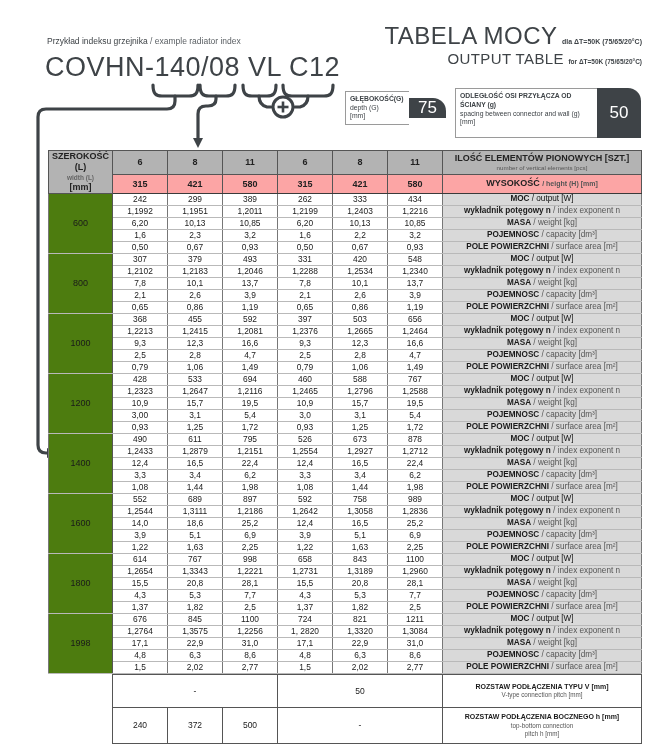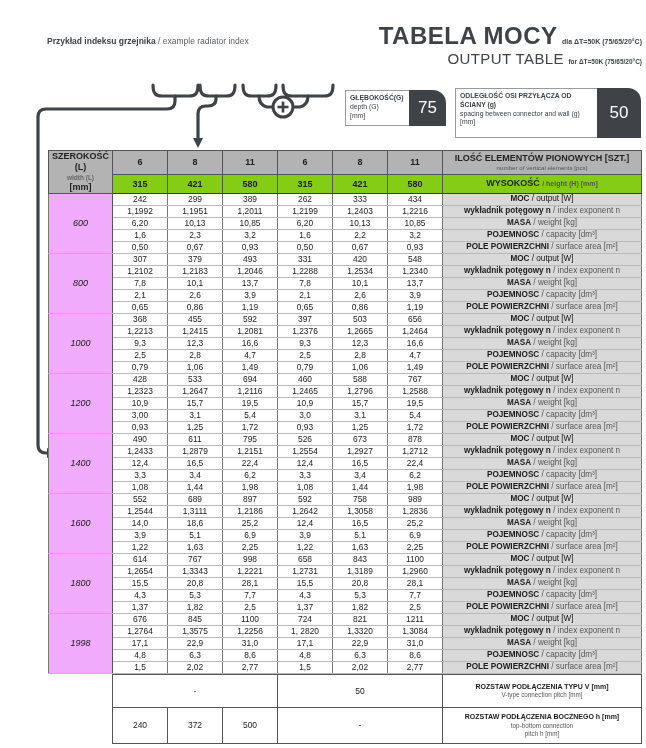--- a/index.html
+++ b/index.html
@@ -1,59 +1,59 @@
 <!DOCTYPE html>
 <html><head>
 <meta charset="utf-8">
 <style>
   html,body{margin:0;padding:0;background:#fff;}
   .page{position:relative;width:646px;height:748px;background:#fff;overflow:hidden;
         font-family:"Liberation Sans",sans-serif;color:#1a1a1a;}
   .annot{position:absolute;left:0;top:0;pointer-events:none;}
   .example-label{position:absolute;left:47px;top:36px;font-size:8.5px;color:#3e4347;}
-  .example-label .b{font-weight:bold;}
+  .example-label .b{font-weight:normal;}
   .example-label .s{color:#5a5f63;}
   .index-code{position:absolute;left:45px;top:52px;font-size:27px;font-weight:400;
               letter-spacing:0.5px;color:#3e4347;}
   .title-block{position:absolute;right:4px;top:22px;text-align:right;color:#3e4347;line-height:1.15;}
-  .t1{font-size:24px;font-weight:bold;letter-spacing:0.5px;margin-left:25px;}
+  .t1{font-size:24px;font-weight:normal;letter-spacing:0.5px;margin-left:25px;}
   .t1s{font-size:7px;font-weight:bold;}
   .t2{font-size:15px;font-weight:normal;letter-spacing:0.4px;}
   .t2s{font-size:6.5px;font-weight:bold;}
   .spec-box{position:absolute;display:flex;align-items:stretch;}
   .spec-box .lab{background:#fff;border:1px solid #9a9a9a;border-right:none;
                  padding:3px 4px;font-size:6.8px;line-height:1.3;color:#3e4347;box-sizing:border-box;}
   .spec-box .lab .b{font-weight:bold;}
   .spec-box .val{background:#3e4347;color:#fff;display:flex;align-items:center;justify-content:center;
                  font-size:17px;border-top-right-radius:13px;box-sizing:border-box;}
-  .box1{left:345px;top:90px;width:101px;height:36px;}
+  .box1{left:345px;top:90px;width:101px;height:36px;align-items:center;}
   .box1 .lab{width:64px;} .box1 .val{width:37px;}
   .box2{left:455px;top:88px;width:186px;height:50px;}
   .box2 .lab{width:142px;} .box2 .val{width:44px;}
   .tables{position:absolute;left:48px;top:150px;}
   table{border-collapse:collapse;table-layout:fixed;}
   td{padding:0;text-align:center;vertical-align:middle;overflow:hidden;}
   .main{width:593px;border:1.5px solid #3a3a3a;}
   .main td{border-left:1px solid #777;border-right:1px solid #777;
            border-top:1px solid #b9b9b9;border-bottom:1px solid #b9b9b9;
            font-size:8.4px;height:11px;line-height:10px;}
   .main thead td{border:1px solid #555;}
   .main thead tr.r1 td{height:21px;background:#b3b3b3;font-size:9px;font-weight:bold;color:#222;}
-  .main thead tr.r2 td{height:17px;background:#84cc16;font-size:9px;font-weight:bold;color:#222;
+  .main thead tr.r2 td{height:17px;background:#fca5a5;font-size:9px;font-weight:bold;color:#222;
                        border-bottom:1.6px solid #3a3a3a;}
   .main thead td.whdr{background:#fff;font-size:7.2px;line-height:1.25;font-weight:normal;}
   .main thead td.whdr .b{font-weight:bold;display:block;}
   .main thead td.whdr .s{color:#666;font-size:6.5px;display:block;}
   .main thead td.hdrlbl{background:#cfcfcf;font-size:7.4px;line-height:1.2;margin-left:32px;}
   .main thead td.hdrlbl .s{display:block;font-weight:normal;font-size:6.2px;color:#555;}
   .main thead td.hdrlbl2{background:#cfcfcf;font-size:7.6px;font-weight:normal;}
   .main thead td.hdrlbl2 .b{font-weight:bold;}
   .main thead td.hdrlbl2 .s{color:#555;font-size:7px;}
   .main tr.group-start td{border-top:1.6px solid #3a3a3a;}
-  .main td.wcol{font-size:9px;background:#f0abfc;border-right:1px solid #555;font-style:italic;}
+  .main td.wcol{font-size:9px;background:#4d7c0f;border-right:1px solid #555;}
   .main td.val{background:#fff;}
   .main td.val.moc{font-weight:normal;}
   .main td.lbl{background:#d9d9d9;font-size:8.2px;border-left:1px solid #555;}
   .main td.lbl .b{font-weight:bold;}
   .main td.lbl .s{color:#555;}
   .main td.lbl.moclbl .s{color:#111;font-weight:normal;}
   .foot{width:529px;margin-left:64px;border:1.6px solid #3a3a3a;}
   .foot td{border:1px solid #555;font-size:8.5px;background:#fff;}
   .foot tr.fr1 td{height:32px;}
   .foot tr.fr2 td{height:35px;}
@@ -91,20 +91,21 @@
     </g>
     <polygon points="193,138 203,138 198,148" fill="#3e4347"></polygon>
     <polygon points="47,448 47,458 57,453" fill="#3e4347"></polygon>
   </svg>
 
   <div class="example-label">
     <span class="b">Przykład indeksu grzejnika</span>
     <span class="s">/ example radiator index</span>
   </div>
 
+  <div class="index-code">COVHN-140/08 VL C12</div>
 
   <div class="title-block">
     <div>
       <span class="t1">TABELA MOCY</span>
       <span class="t1s">dla ΔT=50K (75/65/20°C)</span>
     </div>
     <div>
       <span class="t2">OUTPUT TABLE</span>
       <span class="t2s">for ΔT=50K (75/65/20°C)</span>
     </div>

